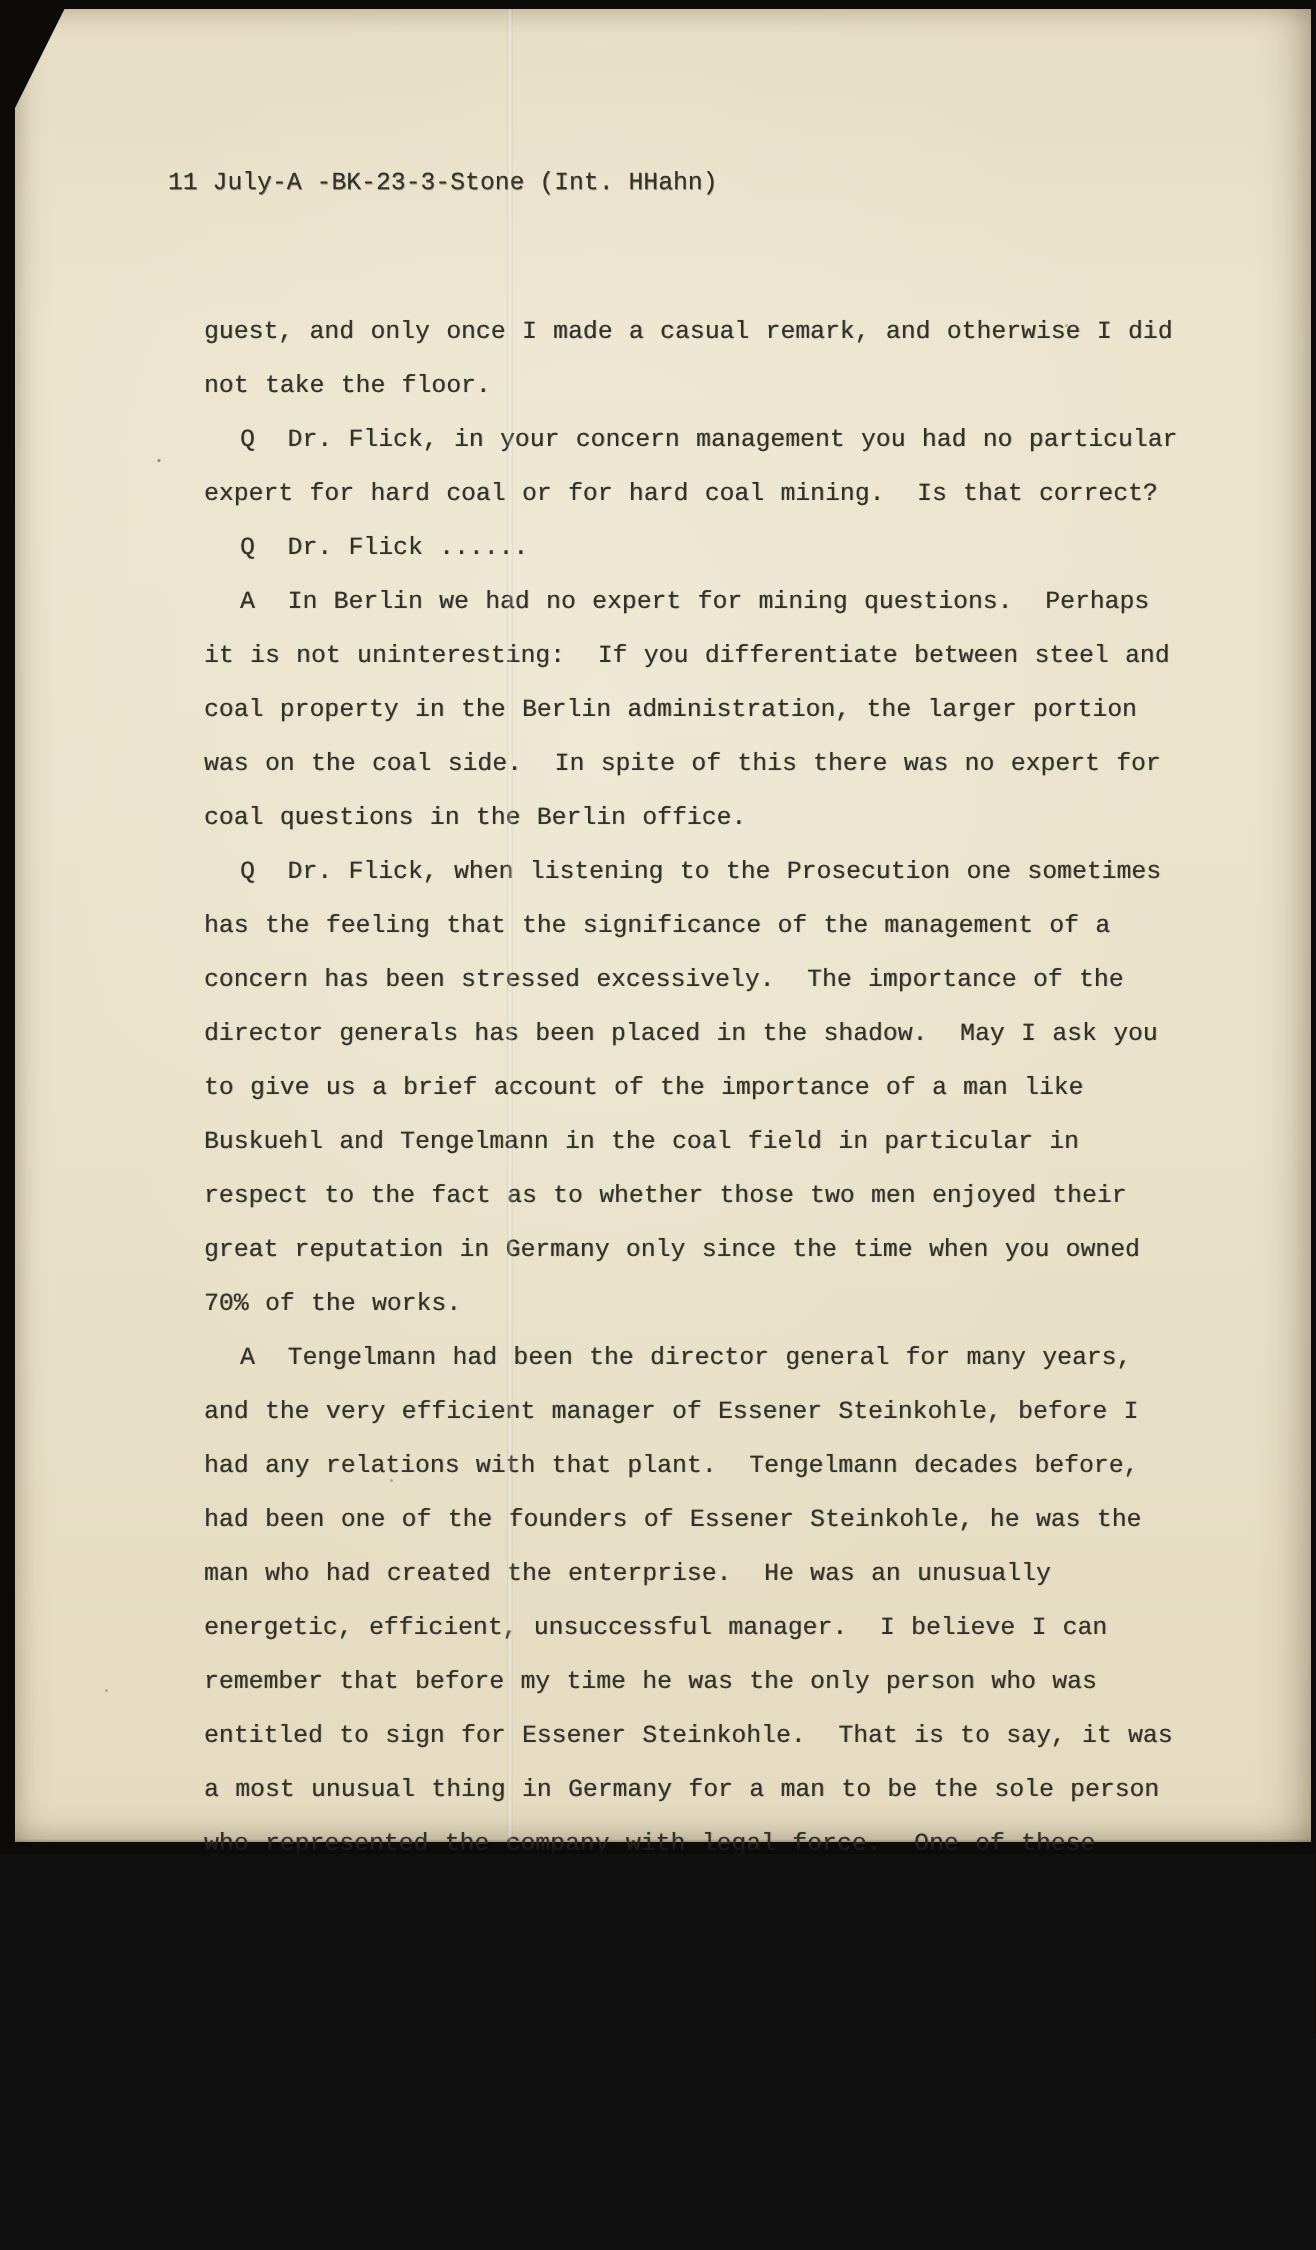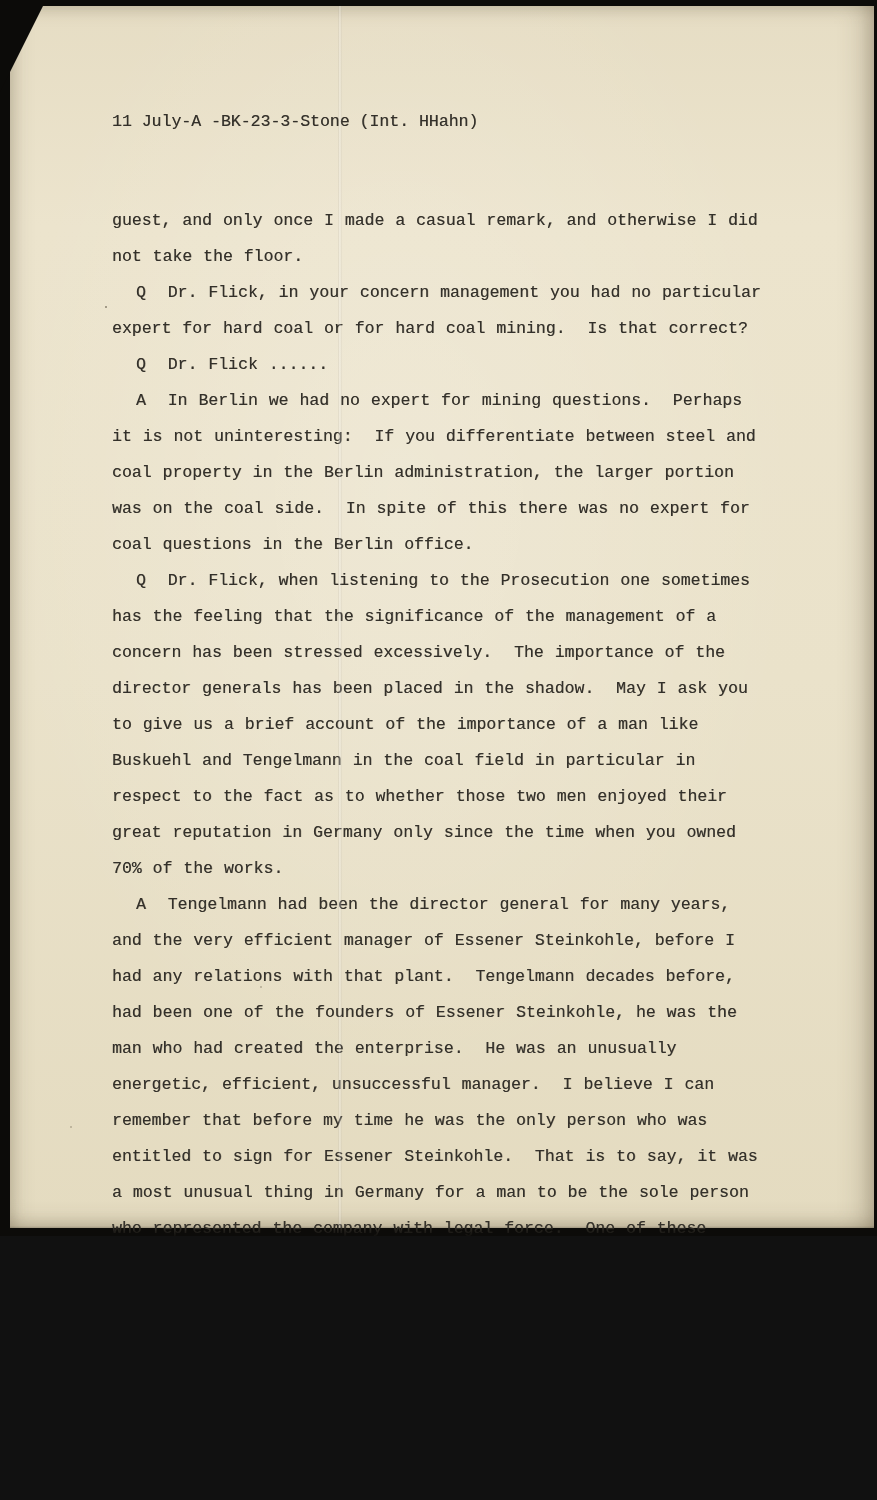--- a/index.html
+++ b/index.html
@@ -81,20 +81,21 @@
   }
   .doc-header div {
     font-size: 16.5px;
     line-height: 23px;
     white-space: pre-wrap;
     text-shadow: 0.4px 0.4px 0.5px rgba(55,50,40,0.55);
   }
   .doc-body {
     margin-top: 70px;
     width: 655px;
+    margin-left: 24px;
   }
   .para {
     margin: 0;
     font-size: 16.5px;
     line-height: 36px;
     white-space: pre-wrap;
     text-shadow: 0.4px 0.4px 0.6px rgba(55,50,40,0.55);
     word-spacing: 1px;
   }
   .para.qa {

